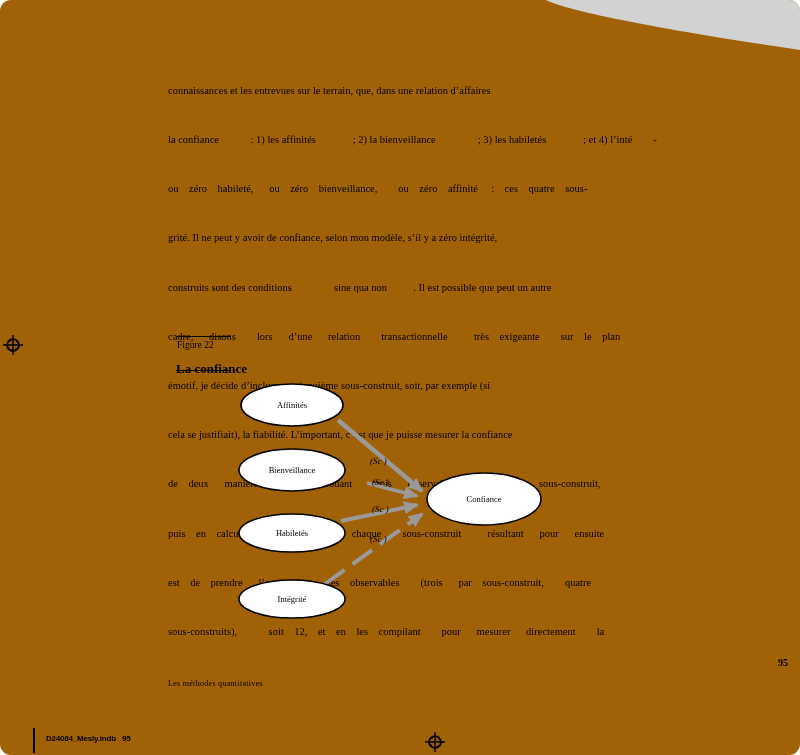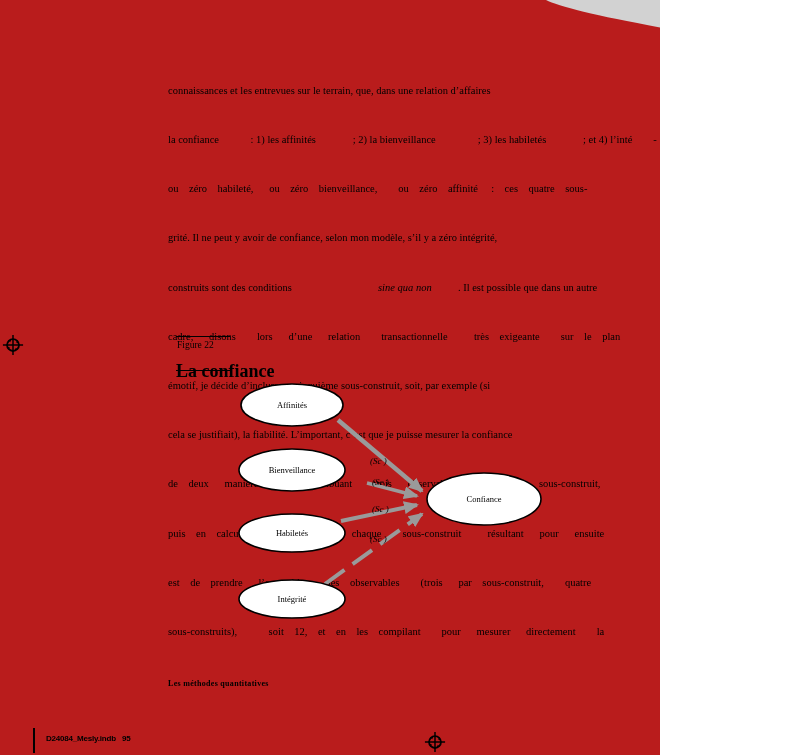--- a/index.html
+++ b/index.html
@@ -1,30 +1,30 @@
 <!DOCTYPE html>
 <html><head>
 <meta charset="utf-8">
 <style>
   html,body{margin:0;padding:0;background:#fff;}
-  .page{position:relative;width:660px;height:755px;background:#b91c1c;overflow:hidden;
-        font-family:"Liberation Serif",serif;color:#000;}
+  .page{position:relative;width:800px;height:755px;background:#a16207;overflow:hidden;
+        font-family:"Liberation Serif",serif;color:#000;border-radius:11px;}
   .swoosh{position:absolute;top:0;left:0;width:800px;height:60px;}
   .bodytext{position:absolute;left:168px;top:50px;width:480px;
             font:10.5px/16.4px "Liberation Serif",serif;white-space:pre;color:#000;}
   .tline{height:16.4px;}
-  .it{font-style:italic;margin-left:44px;}
+  .it{}
   .figlabel{position:absolute;left:176px;top:336px;display:inline-block;
             font:9.5px/1 "Liberation Serif",serif;border-top:1.3px solid #000;
             border-bottom:1.3px solid #000;padding:4px 16px 19px 1px;}
   .figtitle{position:absolute;left:176px;top:361px;font-weight:bold;
-            font-size:18px;font-family:"Liberation Serif",serif;}
+            font-size:13px;font-family:"Liberation Serif",serif;}
   .diagram{position:absolute;left:160px;top:375px;}
   .pagenum{position:absolute;left:778px;top:657px;font-weight:bold;font-size:10px;}
-  .runfoot{position:absolute;left:168px;top:679px;font-weight:bold;font-size:8px;
+  .runfoot{position:absolute;left:168px;top:679px;font-weight:normal;font-size:8px;
            letter-spacing:.3px;}
   .cropline{position:absolute;left:33px;top:728px;width:1.5px;height:25px;background:#000;}
   .prefile{position:absolute;left:46px;top:734px;font:700 8px "Liberation Sans",sans-serif;
            letter-spacing:-0.2px;white-space:pre;}
   .predate{position:absolute;left:764px;top:734px;font:700 8px "Liberation Sans",sans-serif;margin-top:28px;}
   .regmark{position:absolute;}
   .regmark.left{left:2px;top:333px;}
   .regmark.bottom{left:424px;top:730px;}
 </style>
 </head>
@@ -34,21 +34,21 @@
 
   <svg class="swoosh" width="800" height="60" viewBox="0 0 800 60">
     <path d="M546,0 C565,10 650,28 800,50 L800,0 Z" fill="#d2d2d2"></path>
   </svg>
 
   <div class="bodytext">
     <div class="tline">connaissances et les entrevues sur le terrain, que, dans une relation d’affaires</div>
     <div class="tline">la confiance            : 1) les affinités              ; 2) la bienveillance                ; 3) les habiletés              ; et 4) l’inté        -</div>
     <div class="tline">ou    zéro    habileté,      ou    zéro    bienveillance,        ou    zéro    affinité     :    ces    quatre    sous-</div>
     <div class="tline">grité. Il ne peut y avoir de confiance, selon mon modèle, s’il y a zéro intégrité,</div>
-    <div class="tline"><span>construits sont des conditions                </span><span class="it">sine qua non</span><span>          . Il est possible que dans un autre</span></div>
+    <div class="tline"><span>construits sont des conditions                </span><span class="it">sine qua non</span><span>          . Il est possible que peut un autre</span></div>
     <div class="tline">cadre,      disons        lors      d’une      relation        transactionnelle          très    exigeante        sur    le    plan</div>
     <div class="tline">émotif, je décide d’inclure un cinquième sous-construit, soit, par exemple (si</div>
     <div class="tline">cela se justifiait), la fiabilité. L’important, c’est que je puisse mesurer la confiance</div>
     <div class="tline">de    deux      manières      :    en    attribuant        trois      observables          à  chaque      sous-construit,</div>
     <div class="tline">puis    en    calculant        le    score      de    chaque        sous-construit          résultant      pour      ensuite</div>
     <div class="tline">est    de    prendre      l’ensemble        des    observables        (trois      par    sous-construit,        quatre</div>
     <div class="tline">sous-construits),            soit    12,    et    en    les    compilant        pour      mesurer      directement        la</div>
     
     
     

